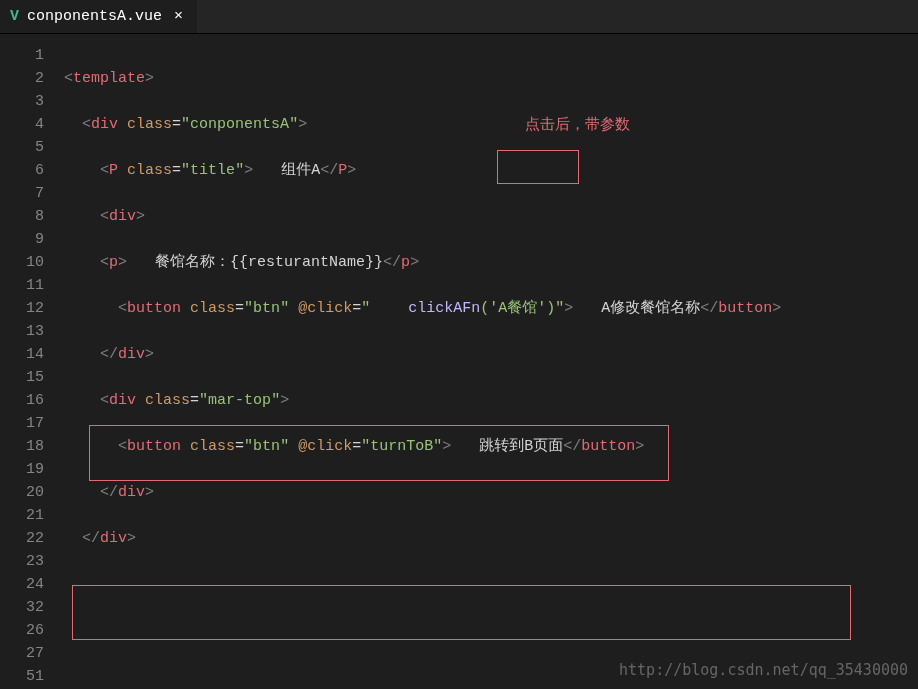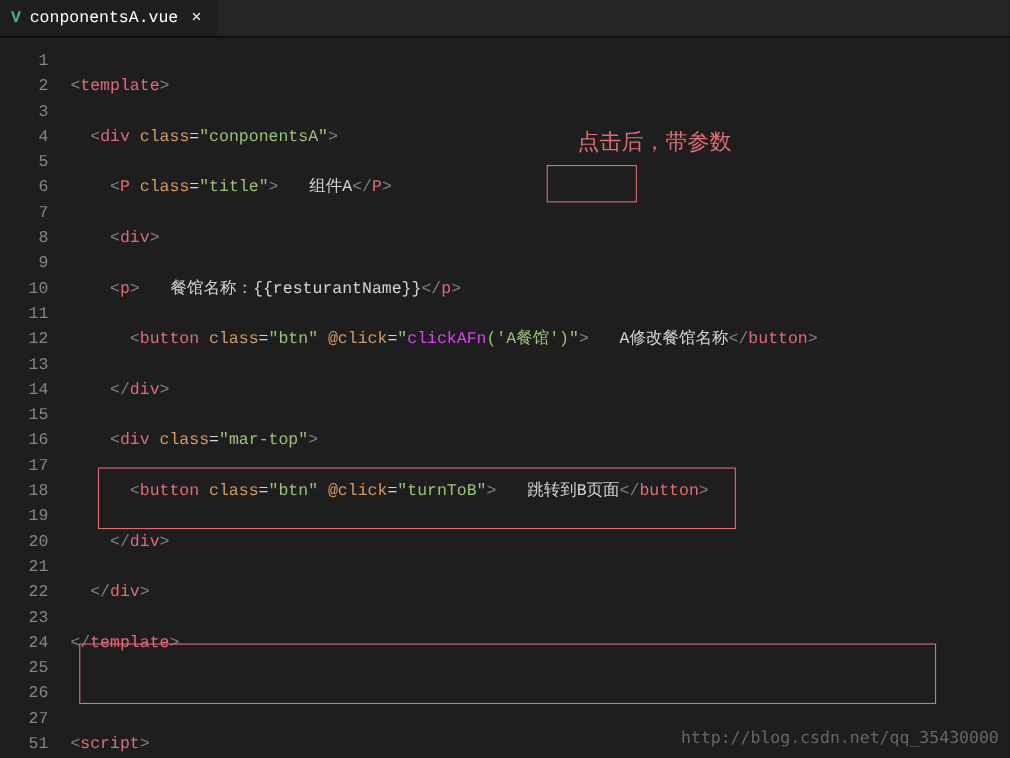--- a/index.html
+++ b/index.html
@@ -55,35 +55,35 @@
 }
 .code-line { height: 23px; }
 
 
 .t-bracket { color: #808080; }
 .t-tag { color: #e06c75; }
 .t-attr { color: #d19a66; }
 .t-eq { color: #d4d4d4; }
 .t-string { color: #98c379; }
 .t-text { color: #d4d4d4; padding-left: 28px; }
-.t-func { color: #d946ef; }
+.t-func { color: #c4b5fd; margin-left: 38px; }
 
 .red-box {
   position: absolute;
   border: 1px solid #e06c75;
   pointer-events: none;
 }
 .box1 { left: 497px; top: 150px; width: 82px; height: 34px; }
 .box2 { left: 89px; top: 425px; width: 580px; height: 56px; }
 .box3 { left: 72px; top: 585px; width: 779px; height: 55px; }
 
 .annotation {
   position: absolute;
   color: #e06c75;
-  font-size: 20px;
+  font-size: 15px;
   font-family: Liberation Mono, monospace;
 }
 .anno1 { left: 525px; top: 115px; }
 
 .watermark {
   position: absolute;
   right: 10px;
   bottom: 10px;
   color: #666;
   font-size: 15px;
@@ -121,42 +121,40 @@
     <div>15</div>
     <div>16</div>
     <div>17</div>
     <div>18</div>
     <div>19</div>
     <div>20</div>
     <div>21</div>
     <div>22</div>
     <div>23</div>
     <div>24</div>
-    <div>25</div>
+    <div>32</div>
     <div>26</div>
     <div>27</div>
     <div>51</div>
     <div>29</div>
   </div>
 
   <div class="code">
 <div class="code-line"><span class="t-bracket">&lt;</span><span class="t-tag">template</span><span class="t-bracket">&gt;</span></div>
 <div class="code-line">  <span class="t-bracket">&lt;</span><span class="t-tag">div</span> <span class="t-attr">class</span><span class="t-eq">=</span><span class="t-string">"<span>conponentsA</span>"</span><span class="t-bracket">&gt;</span></div>
 <div class="code-line">    <span class="t-bracket">&lt;</span><span class="t-tag">P</span> <span class="t-attr">class</span><span class="t-eq">=</span><span class="t-string">"<span>title</span>"</span><span class="t-bracket">&gt;</span><span class="t-text">组件A</span><span class="t-bracket">&lt;/</span><span class="t-tag">P</span><span class="t-bracket">&gt;</span></div>
 <div class="code-line">    <span class="t-bracket">&lt;</span><span class="t-tag">div</span><span class="t-bracket">&gt;</span></div>
 <div class="code-line">    <span class="t-bracket">&lt;</span><span class="t-tag">p</span><span class="t-bracket">&gt;</span><span class="t-text">餐馆名称：{{resturantName}}</span><span class="t-bracket">&lt;/</span><span class="t-tag">p</span><span class="t-bracket">&gt;</span></div>
 <div class="code-line">      <span class="t-bracket">&lt;</span><span class="t-tag">button</span> <span class="t-attr">class</span><span class="t-eq">=</span><span class="t-string">"<span>btn</span>"</span> <span class="t-attr">@click</span><span class="t-eq">=</span><span class="t-string">"<span class="t-func">clickAFn</span>(<span>'A餐馆'</span>)"</span><span class="t-bracket">&gt;</span><span class="t-text">A修改餐馆名称</span><span class="t-bracket">&lt;/</span><span class="t-tag">button</span><span class="t-bracket">&gt;</span></div>
 <div class="code-line">    <span class="t-bracket">&lt;/</span><span class="t-tag">div</span><span class="t-bracket">&gt;</span></div>
 <div class="code-line">    <span class="t-bracket">&lt;</span><span class="t-tag">div</span> <span class="t-attr">class</span><span class="t-eq">=</span><span class="t-string">"<span>mar-top</span>"</span><span class="t-bracket">&gt;</span></div>
 <div class="code-line">      <span class="t-bracket">&lt;</span><span class="t-tag">button</span> <span class="t-attr">class</span><span class="t-eq">=</span><span class="t-string">"<span>btn</span>"</span> <span class="t-attr">@click</span><span class="t-eq">=</span><span class="t-string">"<span>turnToB</span>"</span><span class="t-bracket">&gt;</span><span class="t-text">跳转到B页面</span><span class="t-bracket">&lt;/</span><span class="t-tag">button</span><span class="t-bracket">&gt;</span></div>
 <div class="code-line">    <span class="t-bracket">&lt;/</span><span class="t-tag">div</span><span class="t-bracket">&gt;</span></div>
 <div class="code-line">  <span class="t-bracket">&lt;/</span><span class="t-tag">div</span><span class="t-bracket">&gt;</span></div>
-<div class="code-line"><span class="t-bracket">&lt;/</span><span class="t-tag">template</span><span class="t-bracket">&gt;</span></div>
 <div class="code-line"></div>
-<div class="code-line"><span class="t-bracket">&lt;</span><span class="t-tag">script</span><span class="t-bracket">&gt;</span></div>
 
 
 
 
 
 
 
 
 
 

